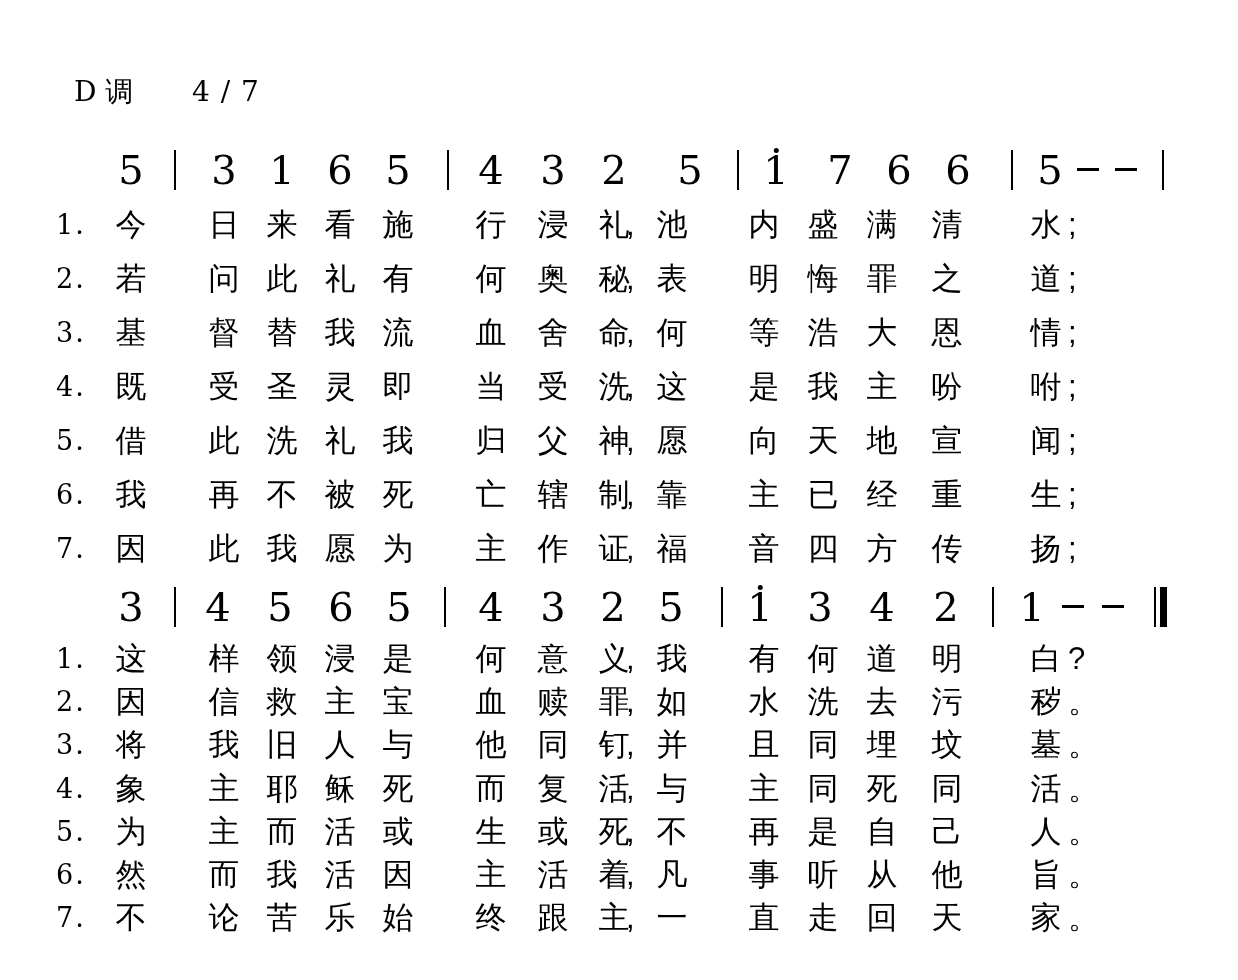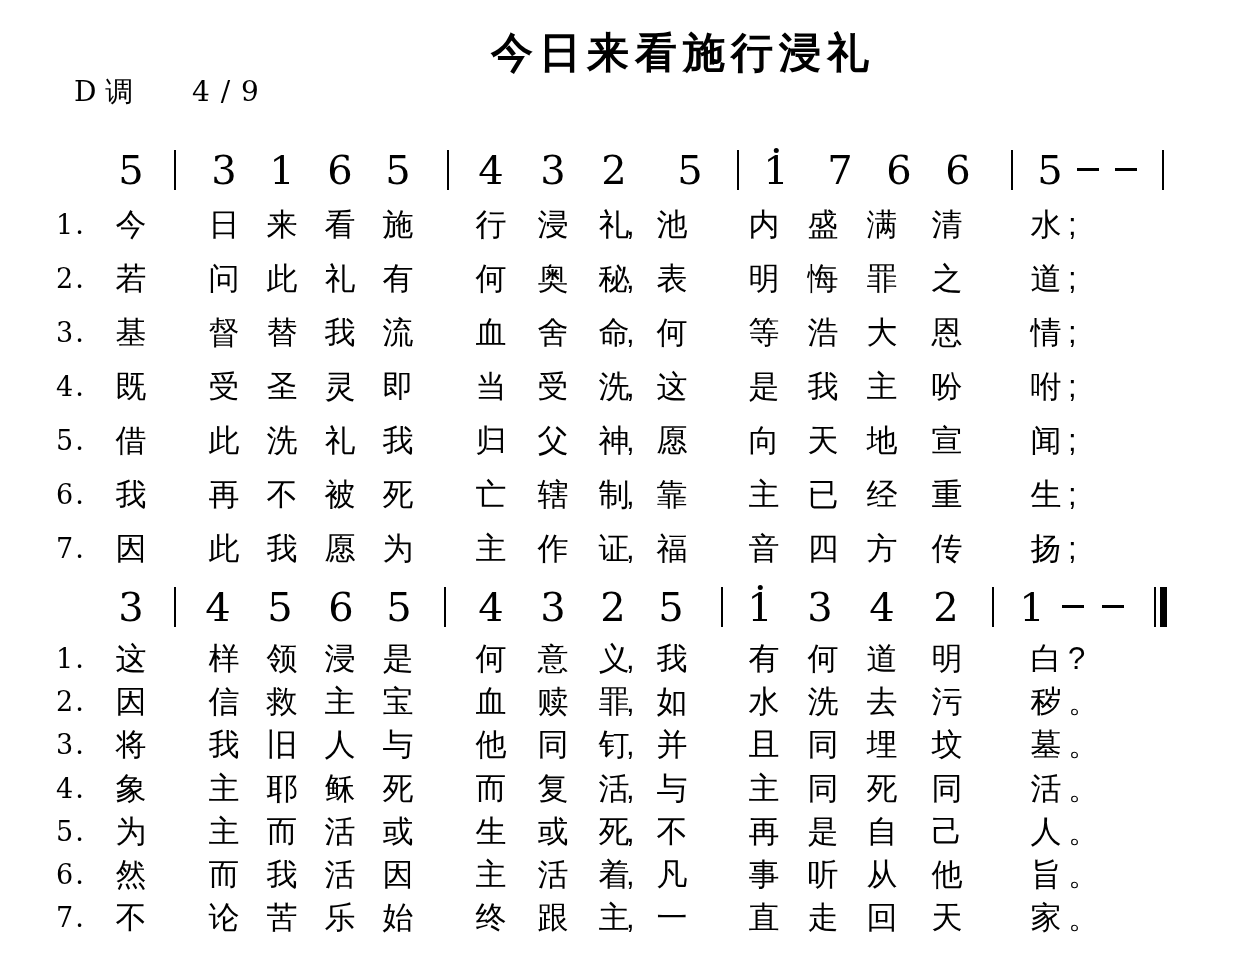--- a/index.html
+++ b/index.html
@@ -67,24 +67,23 @@
     font-size:31px;line-height:36px;
   }
   .lchar{transform:translateX(-50%);}
   .lcomma{left:626px;}
   .lpunct{left:1068px;}
 </style>
 </head>
 <body>
 
 <div class="sheet">
-  <h1 class="title">今日来看施行浸礼</h1>
   <div class="keysig">
     <span>D 调</span>
-    <span class="meter">4 / 9</span>
+    <span class="meter">4 / 7</span>
   </div>
 
   <div id="music-line-0" class="music-line" style="top: 148px;">
       <span class="note" style="left: 131px;">5</span>
       <span class="bar" style="left: 175px;"></span>
       <span class="note" style="left: 224px;">3</span>
       <span class="note" style="left: 282px;">1</span>
       <span class="note" style="left: 340px;">6</span>
       <span class="note" style="left: 398px;">5</span>
       <span class="bar" style="left: 448px;"></span>

